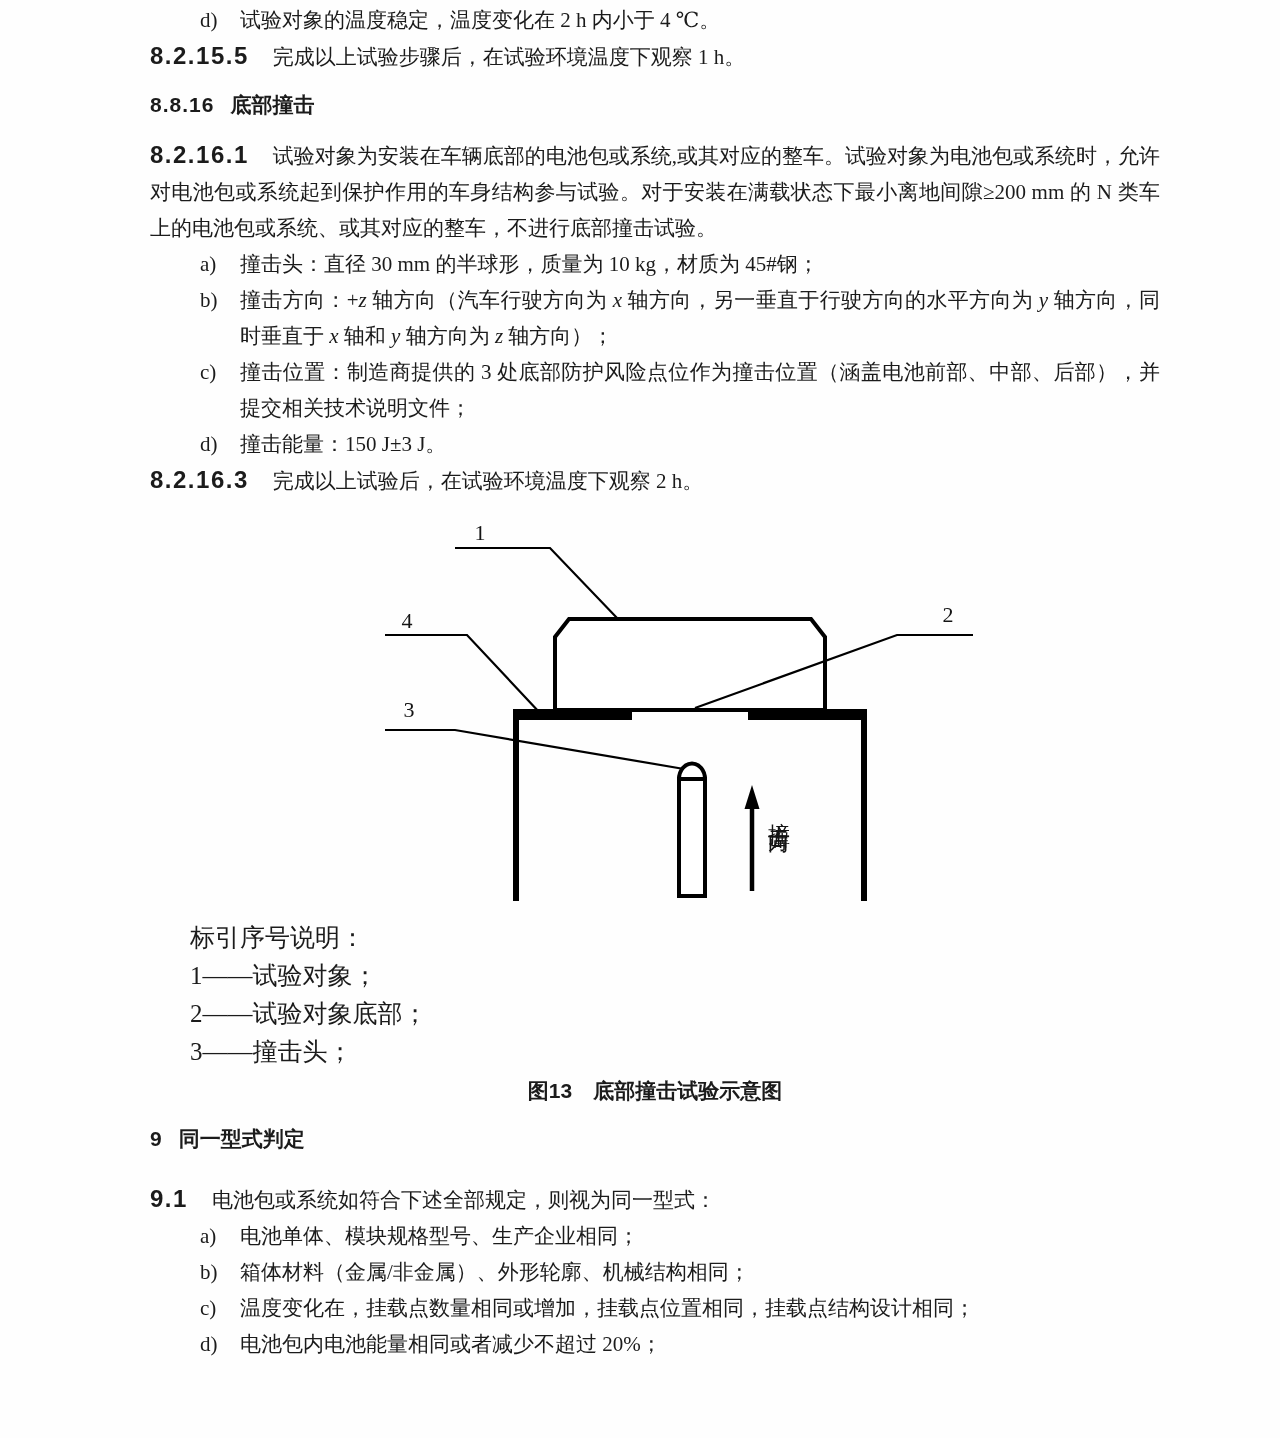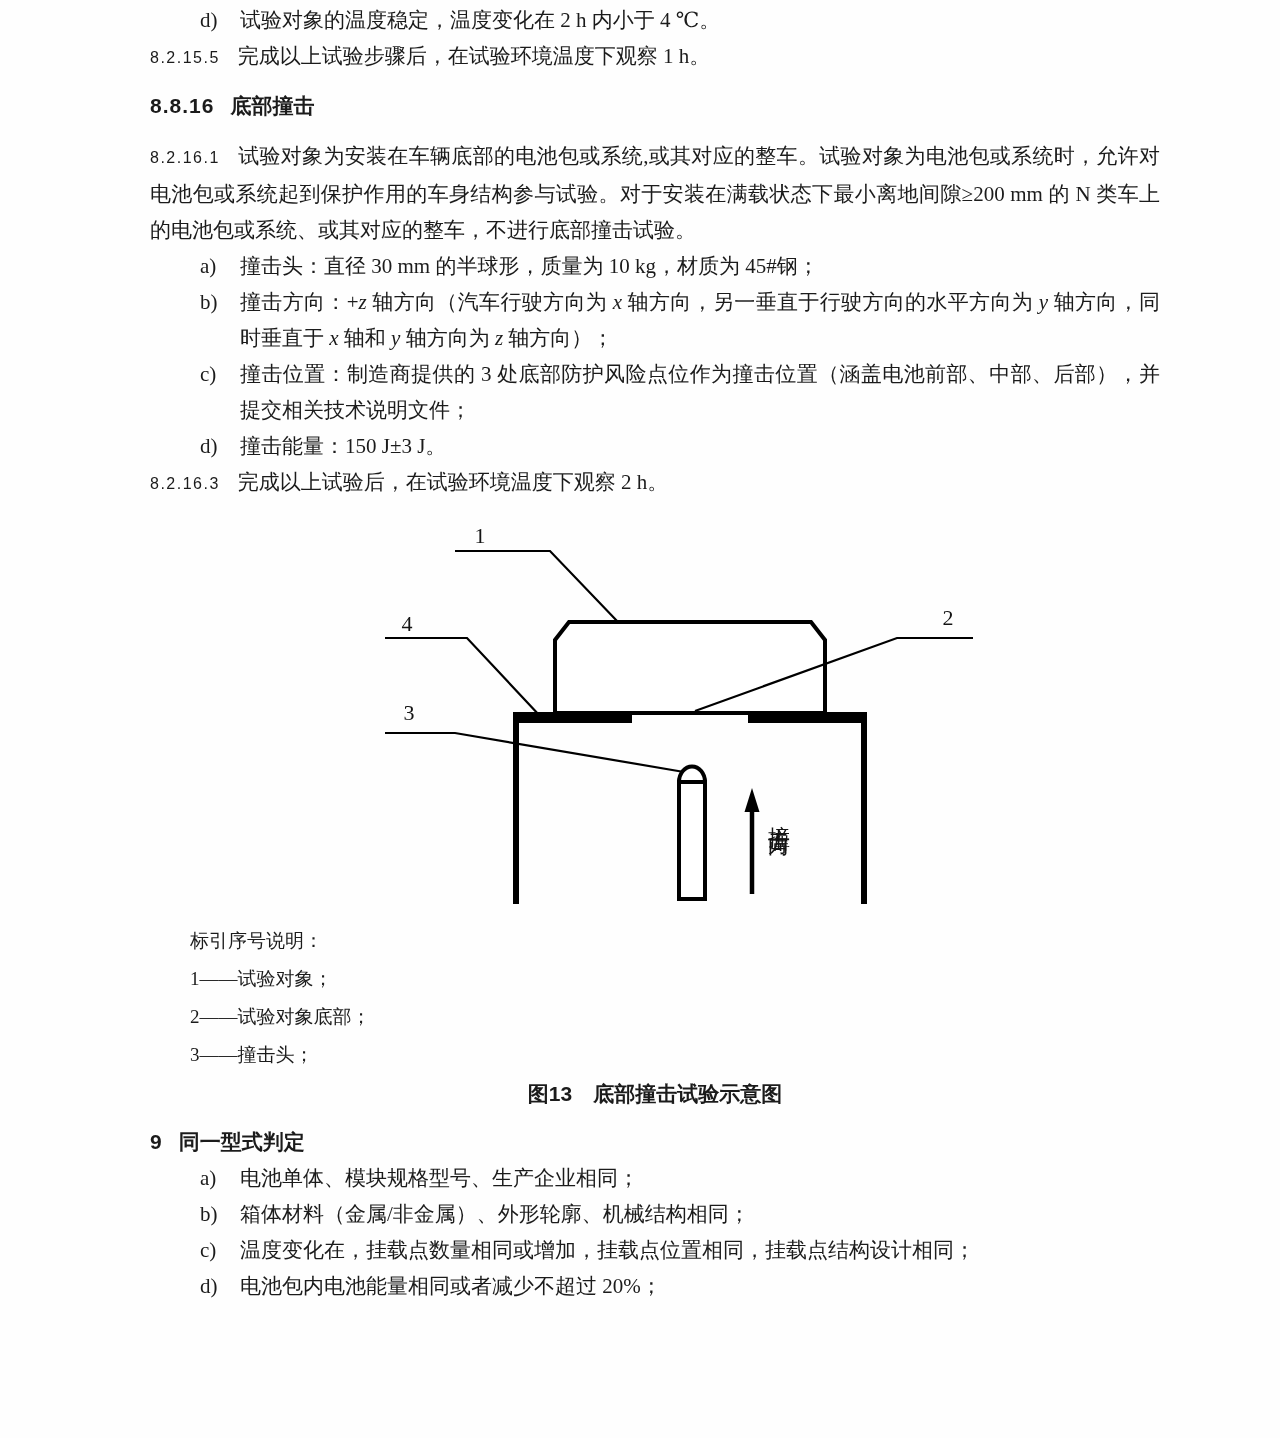--- a/index.html
+++ b/index.html
@@ -13,24 +13,25 @@
     font-size:21px;
     line-height:36px;
   }
   .content { margin-left:150px; width:1010px; padding-top:2px; }
 
   .para { margin:0; text-align:justify; }
   .para.nojust { text-align:left; }
 
   .clause-num {
     font-family:"Liberation Sans","DejaVu Sans",sans-serif;
-    font-size:16px;
+    font-size:24px;
     letter-spacing:1.5px;
-    margin-right:18px;
+    margin-right:24px;
     white-space:nowrap;
+    font-weight:bold;
   }
 
   .sub-heading, .sec-heading {
     margin:12px 0 0 0;
     font-family:"Liberation Sans","DejaVu Sans",sans-serif;
     font-weight:bold;
     font-size:21px;
     line-height:36px;
   }
   .sec-heading { }
@@ -53,21 +54,21 @@
   .arrow-line { stroke:#000; stroke-width:4.5; }
   .callout { font-family:"Liberation Serif","DejaVu Serif",serif; font-size:22px; fill:#141414; }
 
   .dir-label {
     position:absolute; left:616px; top:292px;
     writing-mode:vertical-rl; text-orientation:upright;
     font-size:22px; line-height:26px; letter-spacing:3px;
     color:#141414; white-space:nowrap;
   }
 
-  .legend { padding-left:40px; margin-top:6px; font-size:19px; line-height:38px; }
+  .legend { padding-left:40px; margin-top:6px; font-size:25px; line-height:38px; }
   .legend-title, .legend-item { margin:0; }
 
   .caption {
     margin:2px 0 0 0;
     text-align:center;
     font-family:"Liberation Sans","DejaVu Sans",sans-serif;
     font-weight:bold;
     font-size:21px;
     line-height:36px;
   }
@@ -147,20 +148,21 @@
       <p class="legend-title">标引序号说明：</p>
       <p class="legend-item">1——试验对象；</p>
       <p class="legend-item">2——试验对象底部；</p>
       <p class="legend-item">3——撞击头；</p>
     </div>
 
     <p class="caption">图13　底部撞击试验示意图</p>
 
     <p class="sec-heading"><span class="hnum">9</span><span>同一型式判定</span></p>
 
+    <p class="para nojust mt24"><span class="clause-num">9.1</span><span>电池包或系统如符合下述全部规定，则视为同一型式：</span></p>
 
     <div class="cond-list">
       <div class="cond-item">
         <span class="item-label">a)</span>
         <span class="item-text">电池单体、模块规格型号、生产企业相同；</span>
       </div>
       <div class="cond-item">
         <span class="item-label">b)</span>
         <span class="item-text">箱体材料（金属/非金属）、外形轮廓、机械结构相同；</span>
       </div>

